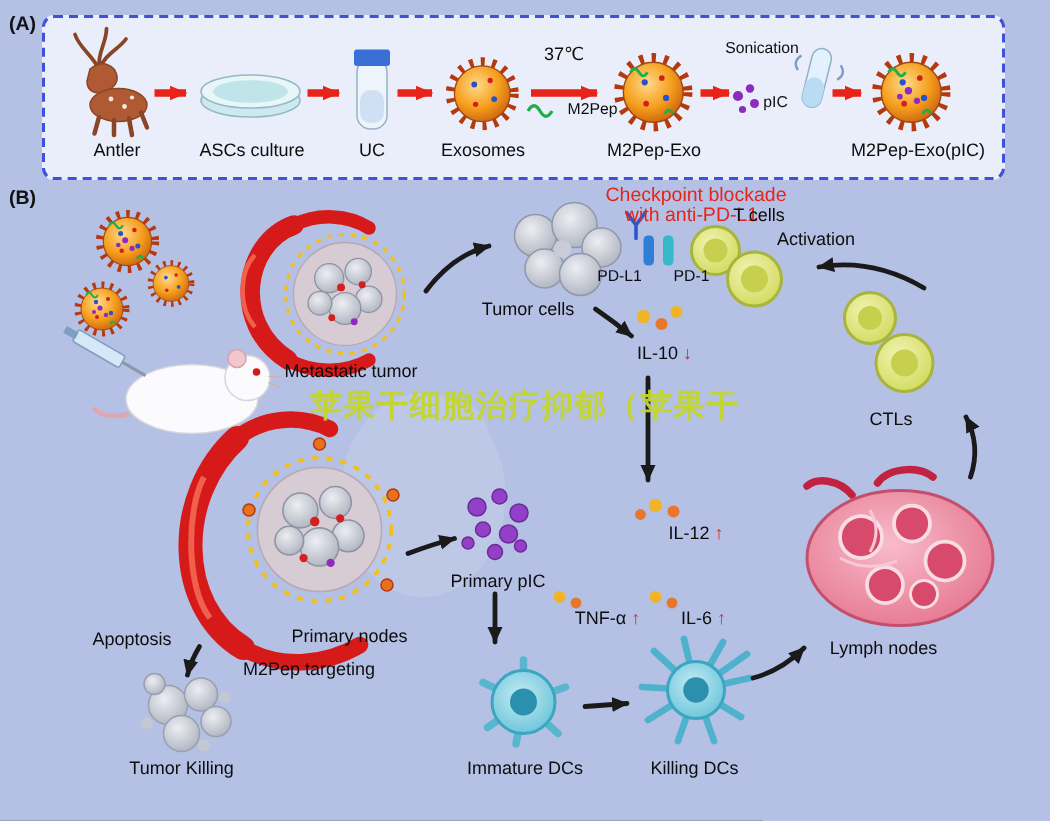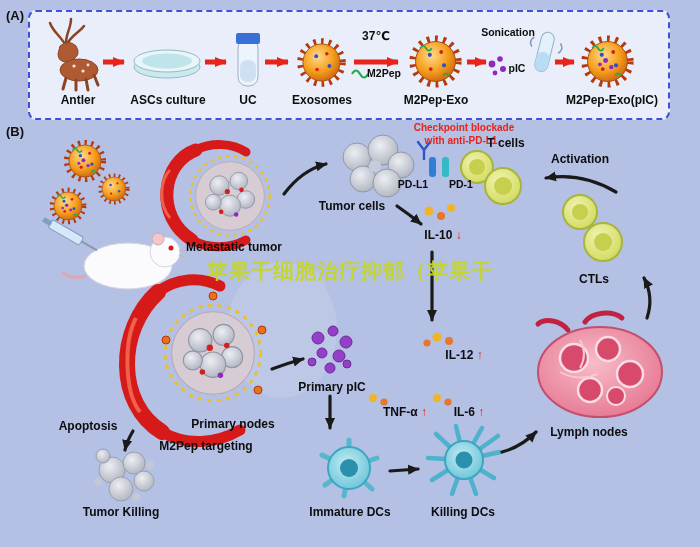--- a/index.html
+++ b/index.html
@@ -2,25 +2,25 @@
 <html><head>
 <meta charset="utf-8">
 <style>
   *{margin:0;padding:0;box-sizing:border-box}
   body{margin:0;background:#777}
   #fig{position:relative;width:700px;height:547px;background:#b4c0e4;overflow:hidden;
        font-family:"Liberation Sans","DejaVu Sans",sans-serif}
   .panelA{position:absolute;left:28px;top:10px;width:642px;height:110px;
           border:2px dashed #3f51d8;border-radius:8px;background:#e9eefa;z-index:1}
   .tag{position:absolute;font-weight:700;font-size:13px;color:#111;z-index:3}
-  .lbl{position:absolute;transform:translateX(-50%);font-size:12px;font-weight:700;
+  .lbl{position:absolute;transform:translateX(-50%);font-size:12px;font-weight:400;
        color:#0d0d0d;white-space:nowrap;z-index:3}
   .sm{font-size:10.5px}
   .red{color:#e8231a}
-  .cp{color:#e8231a;font-size:10px}
+  .cp{color:#e8231a;font-size:13px}
   svg.gfx{position:absolute;left:0;top:0;z-index:2}
   .watermark{position:absolute;left:50%;top:256px;transform:translateX(-50%);z-index:5;
              text-align:right;font-size:21px;font-weight:700;line-height:30px;
              letter-spacing:1px;color:rgba(196,214,40,.95);white-space:nowrap}
 </style>
 </head>
 <body>
 
 <div id="fig">
 
@@ -299,34 +299,34 @@
       <path d="M616 192 Q582 172 546 178" marker-end="url(#mblk)"></path>
       <path d="M133 431 Q127 441 125 450" marker-end="url(#mblk)"></path>
     </g>
   </svg>
 
   <div class="lbl" style="left:78px;top:93px">Antler</div>
   <div class="lbl" style="left:168px;top:93px">ASCs culture</div>
   <div class="lbl" style="left:248px;top:93px">UC</div>
   <div class="lbl" style="left:322px;top:93px">Exosomes</div>
   <div class="lbl" style="left:376px;top:29px">37℃</div>
-  <div class="lbl sm" style="left:384px;top:67px">M2Pep</div>
+  <div class="lbl sm" style="left:395px;top:67px">M2Pep</div>
   <div class="lbl" style="left:436px;top:93px">M2Pep-Exo</div>
   <div class="lbl sm" style="left:508px;top:26px">Sonication</div>
   <div class="lbl sm" style="left:517px;top:62px">pIC</div>
   <div class="lbl" style="left:612px;top:93px">M2Pep-Exo(pIC)</div>
 
   <div class="lbl" style="left:234px;top:240px">Metastatic tumor</div>
   <div class="lbl" style="left:352px;top:199px">Tumor cells</div>
   <div class="lbl cp" style="left:464px;top:122px">Checkpoint blockade</div>
   <div class="lbl cp" style="left:461px;top:135px">with anti-PD-L1</div>
   <div class="lbl sm" style="left:413px;top:178px">PD-L1</div>
   <div class="lbl sm" style="left:461px;top:178px">PD-1</div>
   <div class="lbl" style="left:506px;top:136px">T cells</div>
-  <div class="lbl" style="left:580px;top:152px">Activation</div>
+  <div class="lbl" style="left:544px;top:152px">Activation</div>
   <div class="lbl" style="left:594px;top:272px">CTLs</div>
 
   <div class="lbl" style="left:443px;top:228px">
     <span>IL-10</span>
     <span class="red">↓</span>
   </div>
   <div class="lbl" style="left:464px;top:348px">
     <span>IL-12</span>
     <span class="red">↑</span>
   </div>

